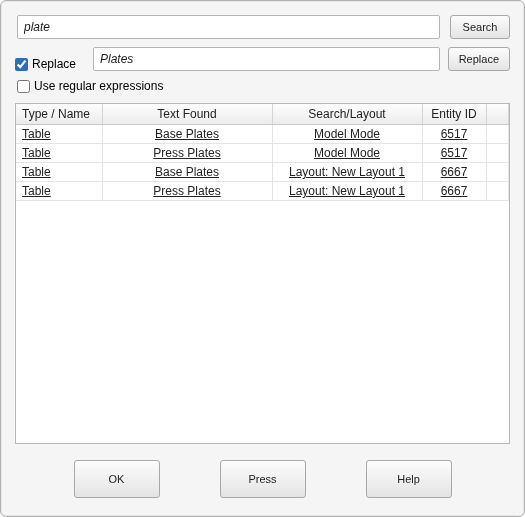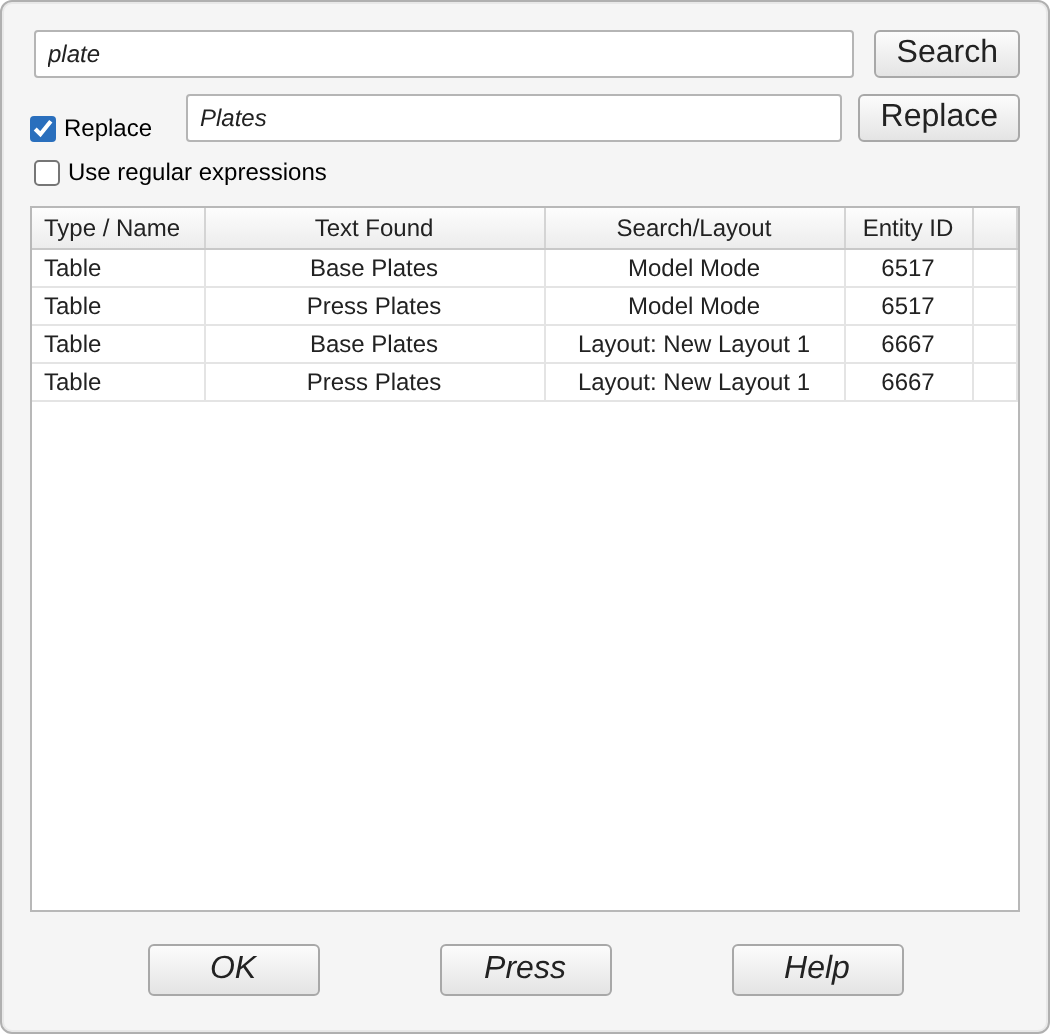--- a/index.html
+++ b/index.html
@@ -82,21 +82,21 @@
     outline: none;
     font-style: italic;
   }
   .btn {
     min-width: 60px;
     height: 24px;
     border: 1px solid #a8a8a8;
     border-radius: 3px;
     background: linear-gradient(#fcfcfc, #e4e4e4);
     font-family: inherit;
-    font-size: 16px;
+    font-size: 11px;
     color: #222;
     cursor: default;
     padding: 0 10px;
   }
   .chk-row {
     display: flex;
     align-items: center;
     gap: 40px;
     margin-bottom: 10px;
     padding-left: 2px;
@@ -146,32 +146,32 @@
   thead th:first-child { text-align: left; }
   tbody td {
     border-right: 1px solid #e4e4e4;
     border-bottom: 1px solid #e4e4e4;
     padding: 2px 6px;
     text-align: center;
     color: #222;
     height: 17px;
     white-space: nowrap;
     overflow: hidden;
+    text-decoration: underline;
   }
   tbody td:first-child { text-align: left; }
   .bottom-btns {
     display: flex;
     justify-content: center;
     gap: 60px;
     padding: 16px 0 8px 0;
   }
   .bottom-btns .btn {
     min-width: 86px;
-    height: 26px;
-    font-style: italic;
+    height: 38px;
   }
   .col-type { width: 86px; }
   .col-text { width: 170px; }
   .col-model { width: 150px; }
   .col-entity { width: 64px; }
   .col-pad { width: auto; }
 </style>
 </head>
 <body>
 

